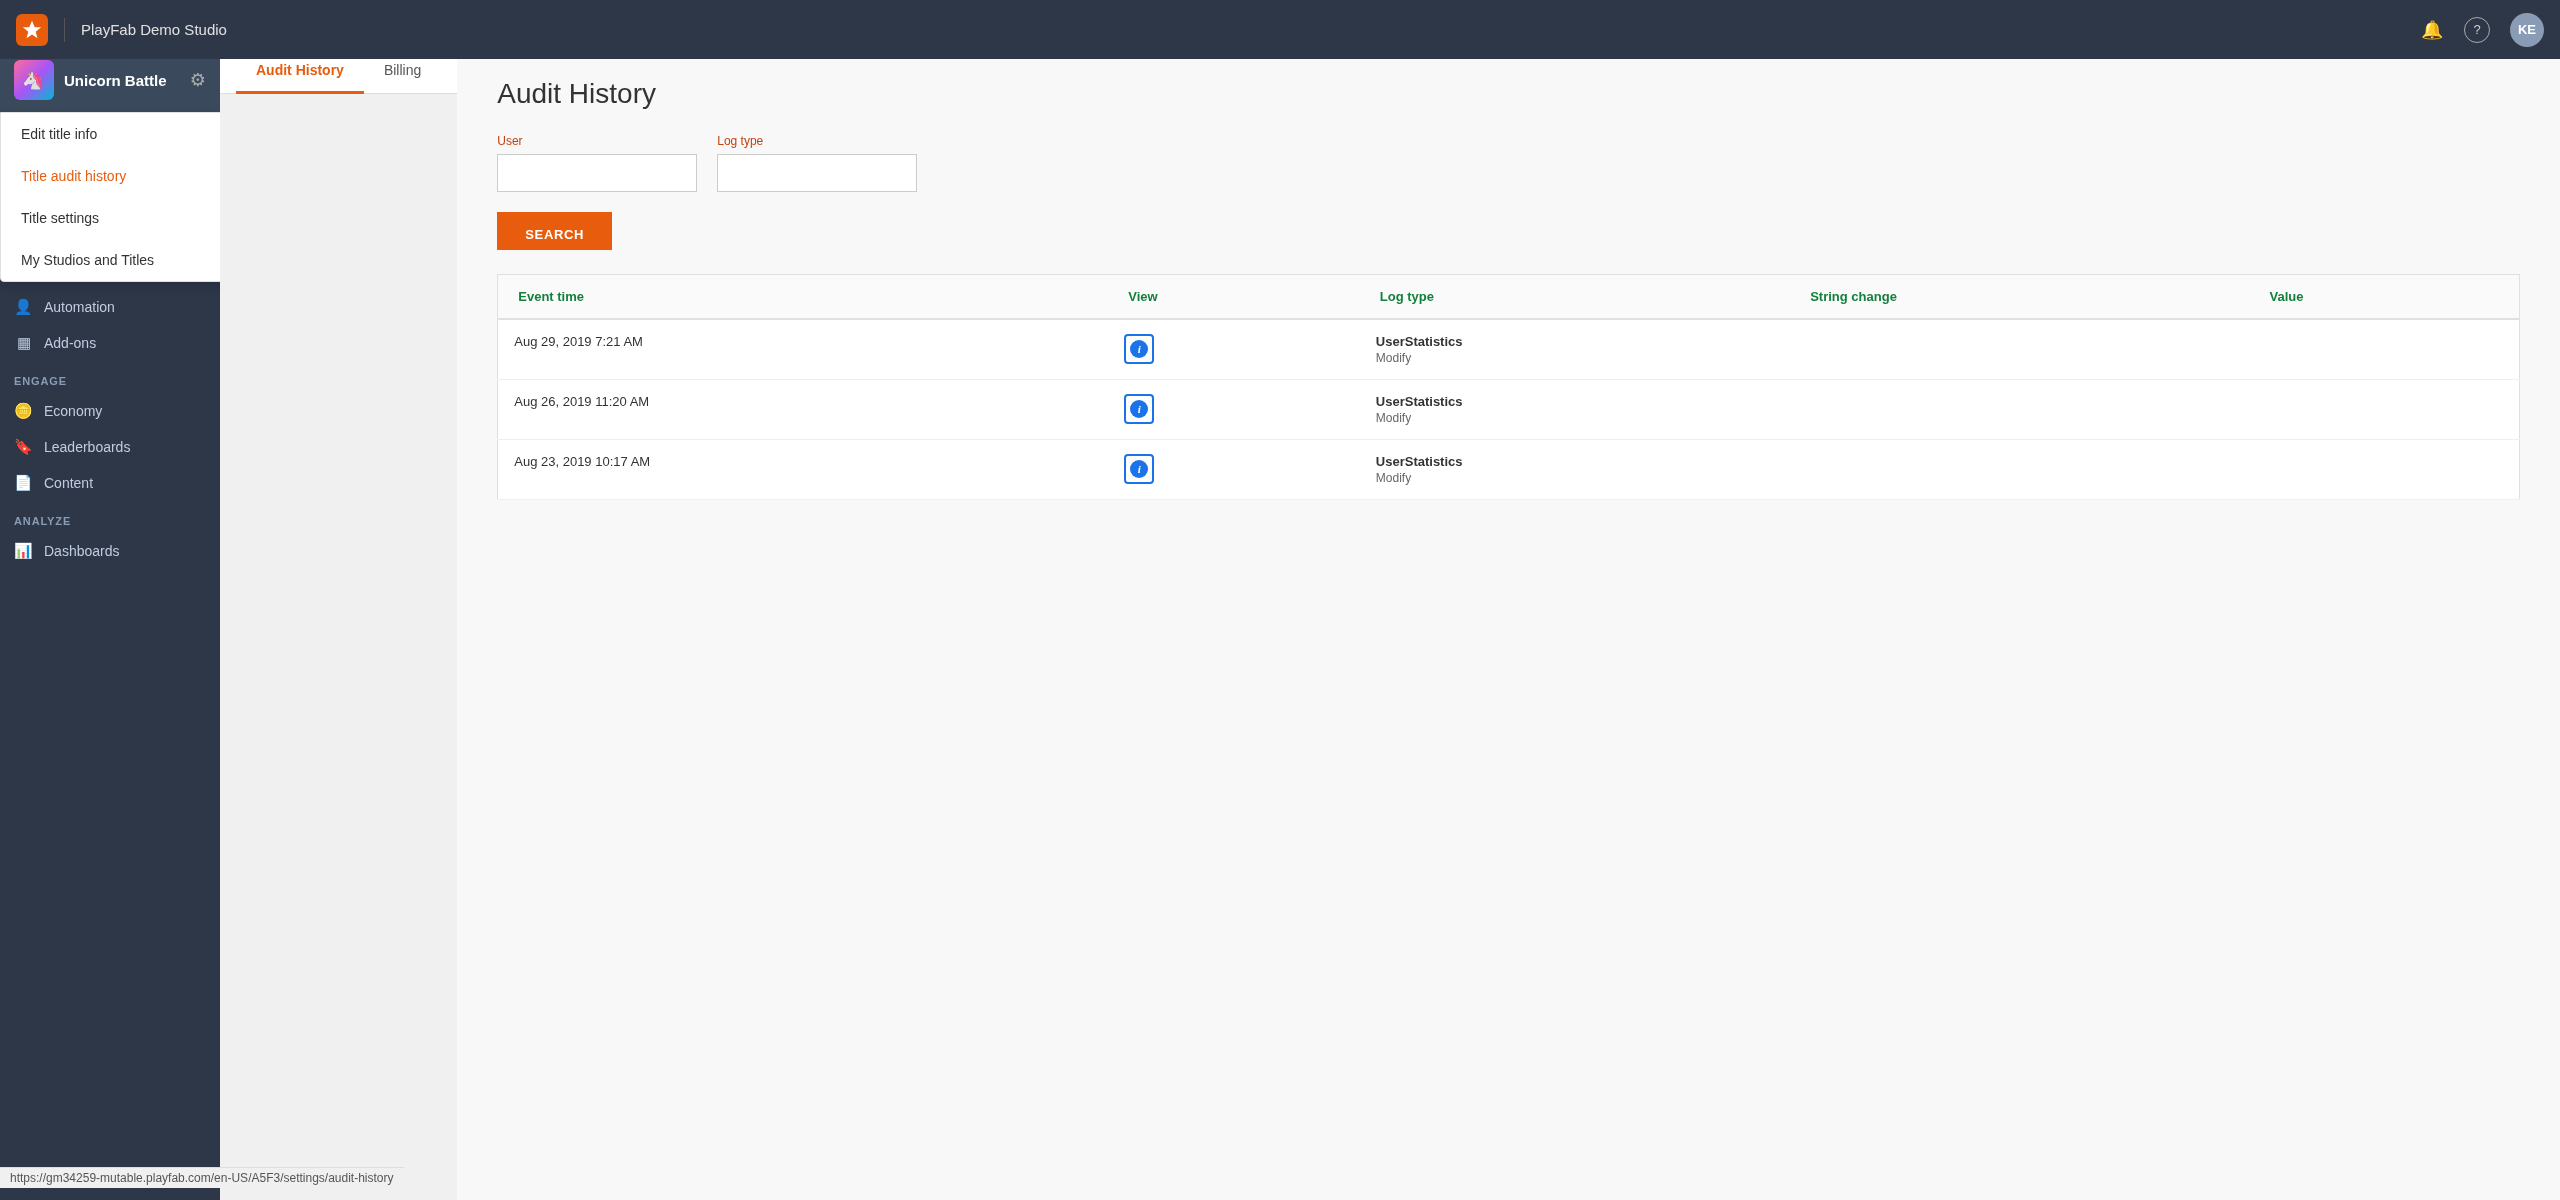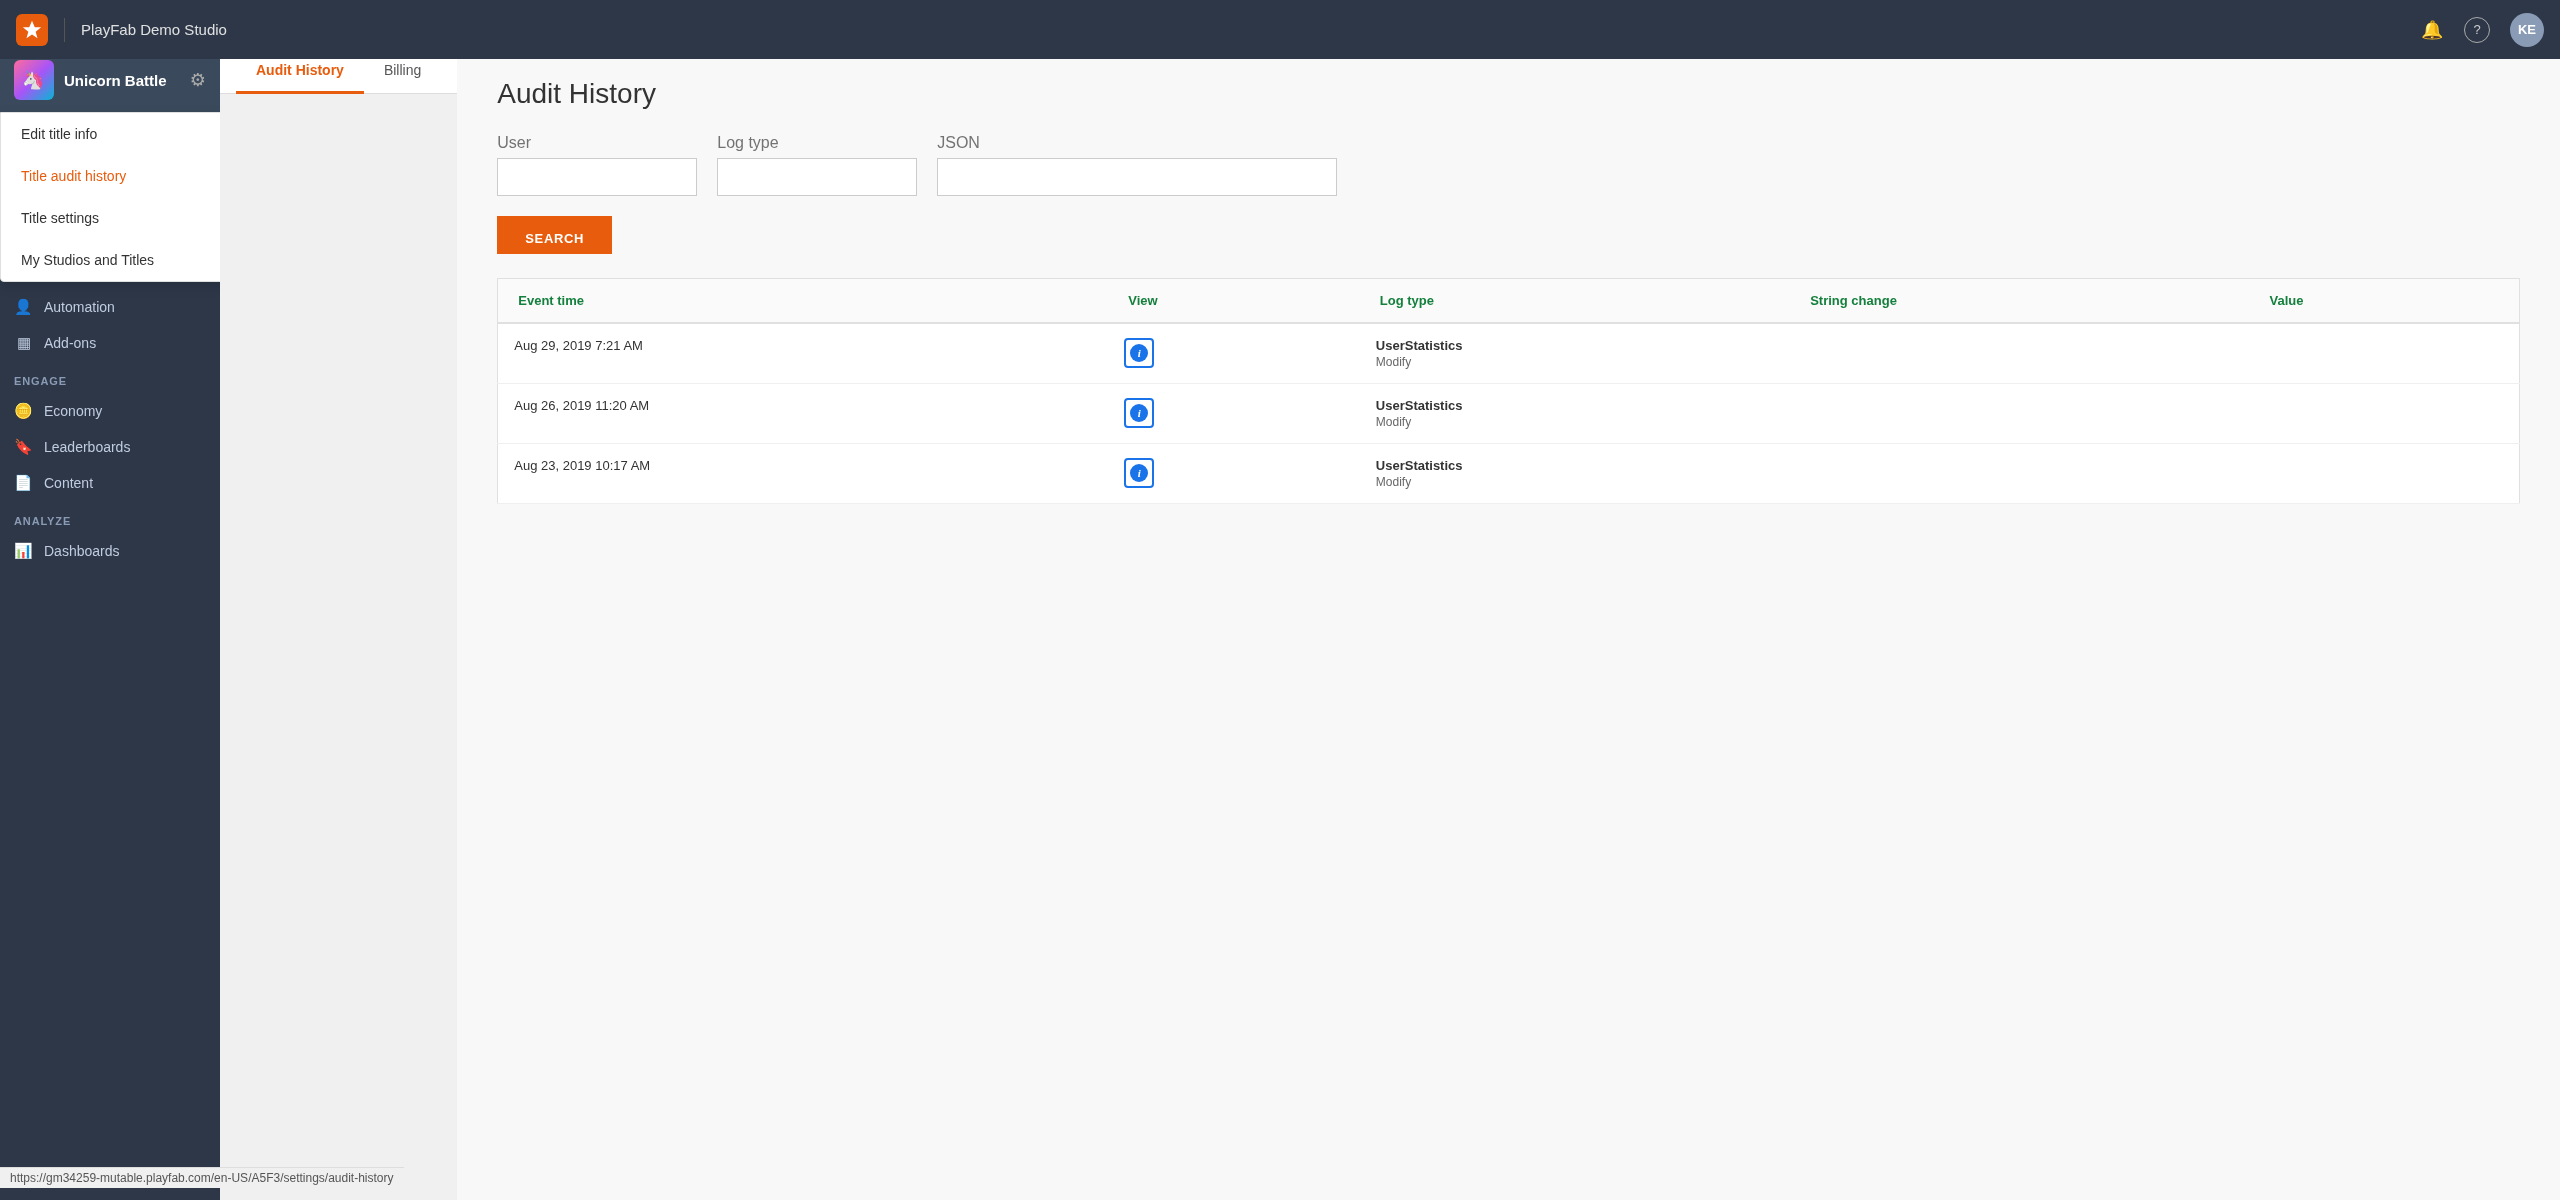--- a/index.html
+++ b/index.html
@@ -169,22 +169,22 @@
       gap: 20px;
       margin-bottom: 20px;
       align-items: flex-end;
     }
     .filter-group {
       display: flex;
       flex-direction: column;
       gap: 6px;
     }
     .filter-label {
-      font-size: 16px;
-      color: #737373;
+      font-size: 12px;
+      color: #c2410c;
       font-weight: 500;
     }
     .filter-input {
       width: 200px;
       height: 38px;
       border: 1px solid #ccc;
       background: #fff;
       padding: 0 10px;
       font-size: 14px;
       outline: none;
@@ -389,24 +389,20 @@
 
       <div class="filter-row">
         <div class="filter-group">
           <span class="filter-label">User</span>
           <input class="filter-input" type="text" style="">
         </div>
         <div class="filter-group">
           <span class="filter-label">Log type</span>
           <input class="filter-input" type="text" style="">
         </div>
-        <div class="filter-group">
-          <span class="filter-label">JSON</span>
-          <input class="filter-input" type="text" style="width: 400px;">
-        </div>
       </div>
 
       <div style="margin-bottom: 24px;">
         <button class="search-btn">SEARCH</button>
       </div>
 
       <table class="audit-table">
         <thead>
           <tr>
             <th>Event time</th>

